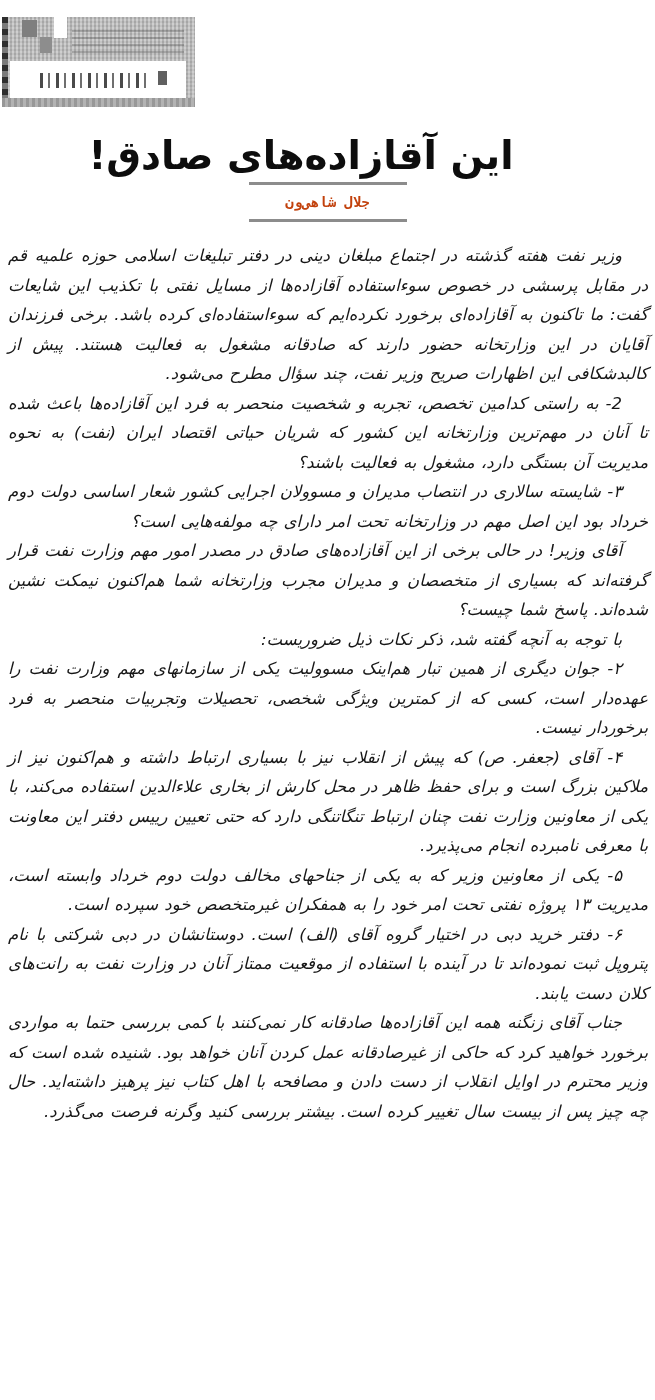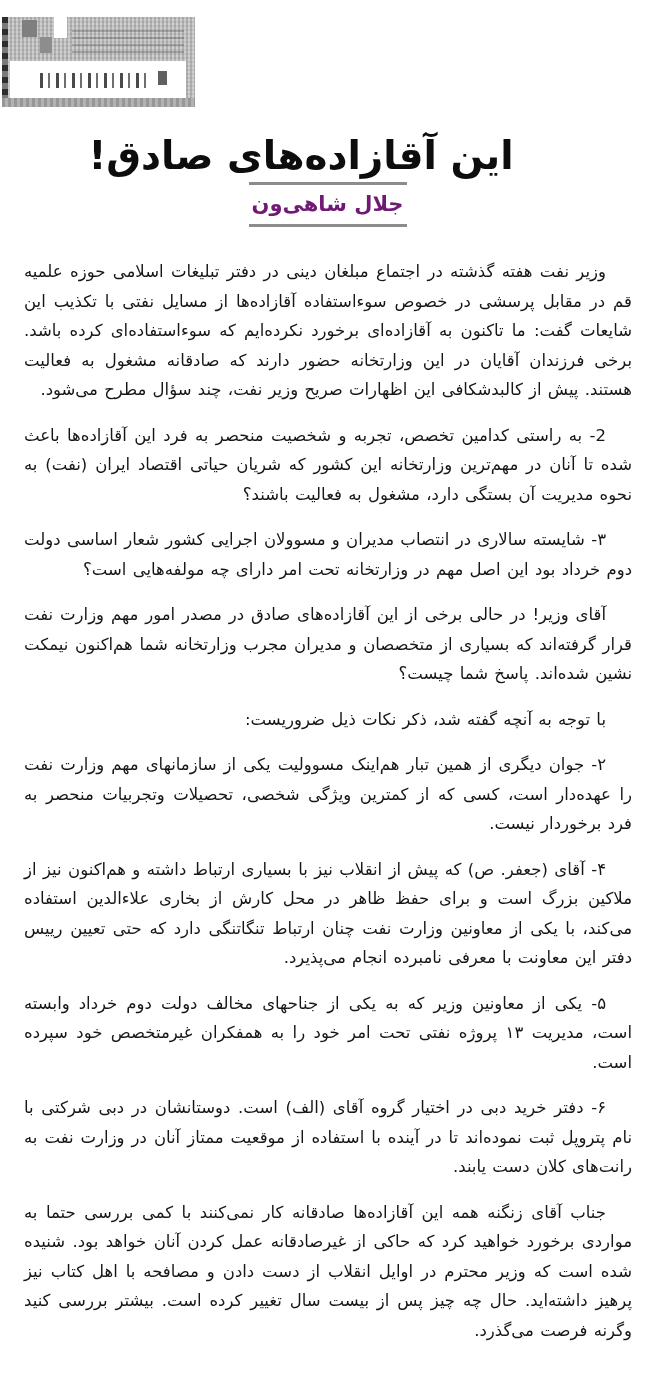--- a/index.html
+++ b/index.html
@@ -86,41 +86,43 @@
     top: 182px;
     transform: translateX(-50%);
     width: 158px;
     border-top: 3px solid #8c8c8c;
     border-bottom: 3px solid #8c8c8c;
     padding: 7px 0 8px 0;
     text-align: center;
     direction: rtl;
   }
   .byline-name {
-    font-size: 21px;
+    font-size: 14px;
     font-weight: 600;
-    color: #701a75;
+    color: #c2410c;
+    font-family: Liberation Mono, monospace;
   }
 
   
   .article-body {
     position: absolute;
     left: 8px;
     top: 241px;
     width: 640px;
     direction: rtl;
     text-align: justify;
     font-size: 16.5px;
     line-height: 29.5px;
     color: #161616;
   }
   .article-body p {
-    margin: 16px;
+    margin: 0;
     text-indent: 26px;
     word-spacing: 1px;
+    font-style: italic;
   }
 </style>
 </head>
 <body>
 
 <div class="header">
 
   <div class="masthead">
     <div class="mh-left-edge"></div>
     <div class="mh-blk-a"></div>

